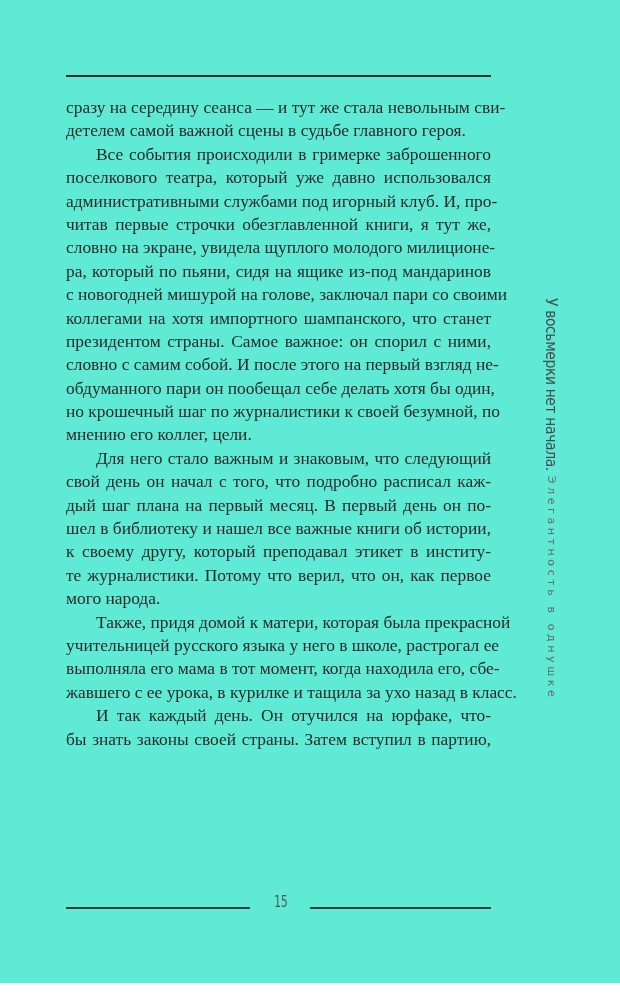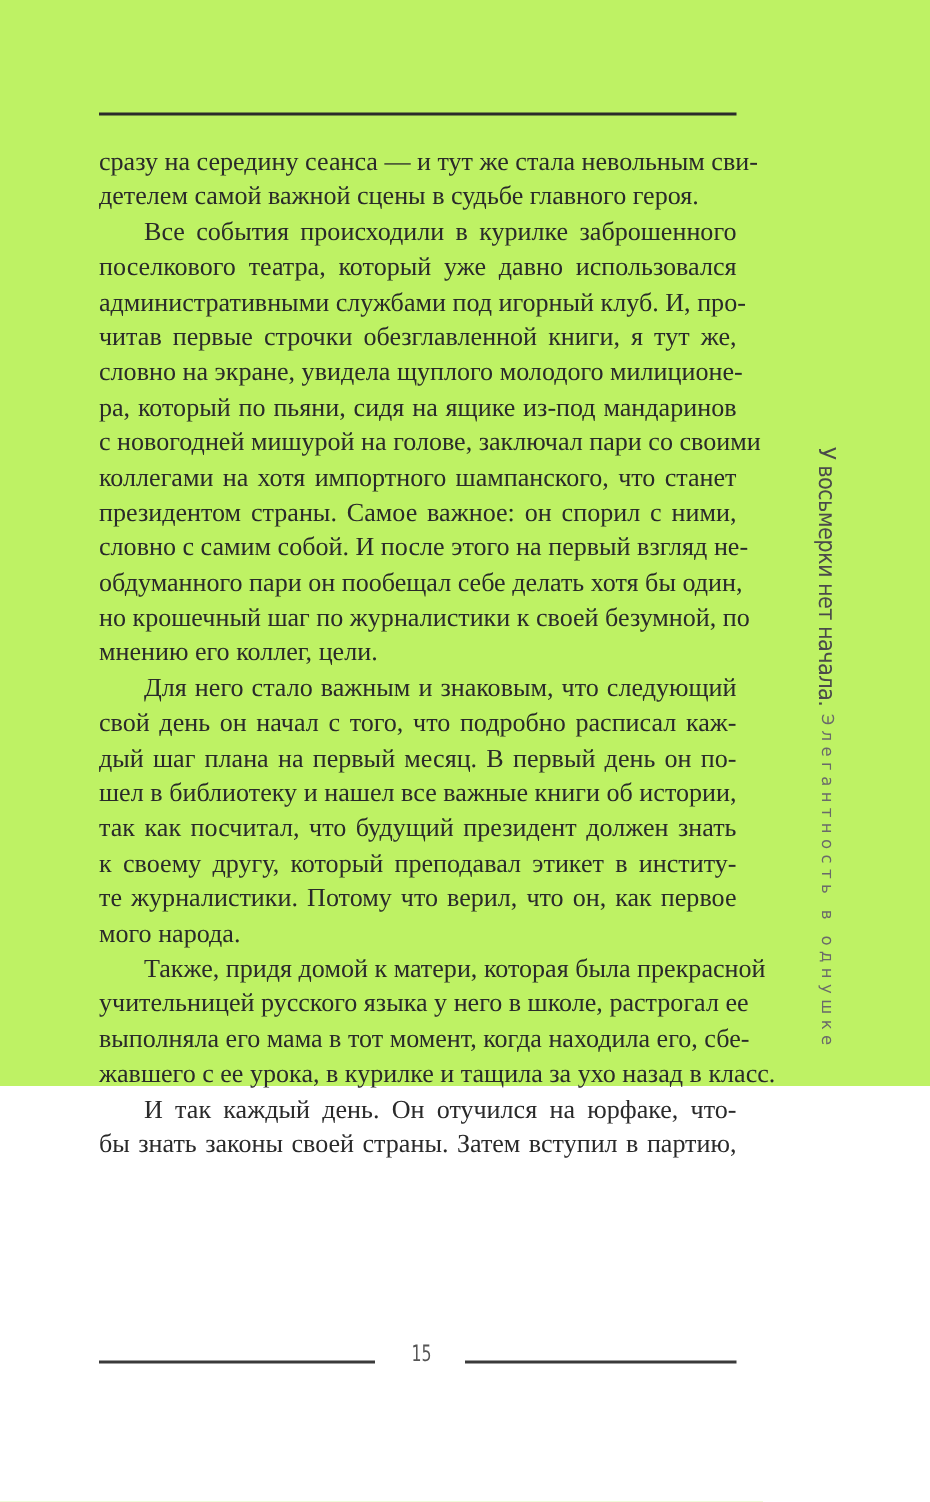--- a/index.html
+++ b/index.html
@@ -10,22 +10,22 @@
     body {
       width: 620px;
       height: 1001px;
       position: relative;
       overflow: hidden;
       color: #2a2a2a;
     }
     .page {
       position: absolute;
       left: 0; top: 0;
-      width: 620px; height: 724px;
-      background: #bef264;
+      width: 620px; height: 983px;
+      background: #5eead4;
     }
     .top-rule {
       position: absolute;
       left: 66px;
       top: 75px;
       width: 425px;
       height: 2px;
       background: #2b2b2b;
     }
     .text-block {
@@ -106,38 +106,37 @@
 <body>
 
 <div class="page">
 
   <div class="top-rule"></div>
 
   <div class="text-block" id="text-block">
 
     <span class="line">сразу на середину сеанса — и тут же стала невольным сви-</span>
     <span class="line last">детелем самой важной сцены в судьбе главного героя.</span>
-    <span class="line indent">Все события происходили в курилке заброшенного</span>
+    <span class="line indent">Все события происходили в гримерке заброшенного</span>
     <span class="line">поселкового театра, который уже давно использовался</span>
     <span class="line">административными службами под игорный клуб. И, про-</span>
     <span class="line">читав первые строчки обезглавленной книги, я тут же,</span>
     <span class="line">словно на экране, увидела щуплого молодого милиционе-</span>
     <span class="line">ра, который по пьяни, сидя на ящике из-под мандаринов</span>
     <span class="line">с новогодней мишурой на голове, заключал пари со своими</span>
     <span class="line">коллегами на хотя импортного шампанского, что станет</span>
     <span class="line">президентом страны. Самое важное: он спорил с ними,</span>
     <span class="line">словно с самим собой. И после этого на первый взгляд не-</span>
     <span class="line">обдуманного пари он пообещал себе делать хотя бы один,</span>
     <span class="line">но крошечный шаг по журналистики к своей безумной, по</span>
     <span class="line last">мнению его коллег, цели.</span>
     <span class="line indent">Для него стало важным и знаковым, что следующий</span>
     <span class="line">свой день он начал с того, что подробно расписал каж-</span>
     <span class="line">дый шаг плана на первый месяц. В первый день он по-</span>
     <span class="line">шел в библиотеку и нашел все важные книги об истории,</span>
-    <span class="line">так как посчитал, что будущий президент должен знать</span>
     <span class="line">к своему другу, который преподавал этикет в институ-</span>
     <span class="line">те журналистики. Потому что верил, что он, как первое</span>
     <span class="line last">мого народа.</span>
     <span class="line indent">Также, придя домой к матери, которая была прекрасной</span>
     <span class="line">учительницей русского языка у него в школе, растрогал ее</span>
     <span class="line">выполняла его мама в тот момент, когда находила его, сбе-</span>
     <span class="line last">жавшего с ее урока, в курилке и тащила за ухо назад в класс.</span>
     <span class="line indent">И так каждый день. Он отучился на юрфаке, что-</span>
     <span class="line">бы знать законы своей страны. Затем вступил в партию,</span>
   </div>

